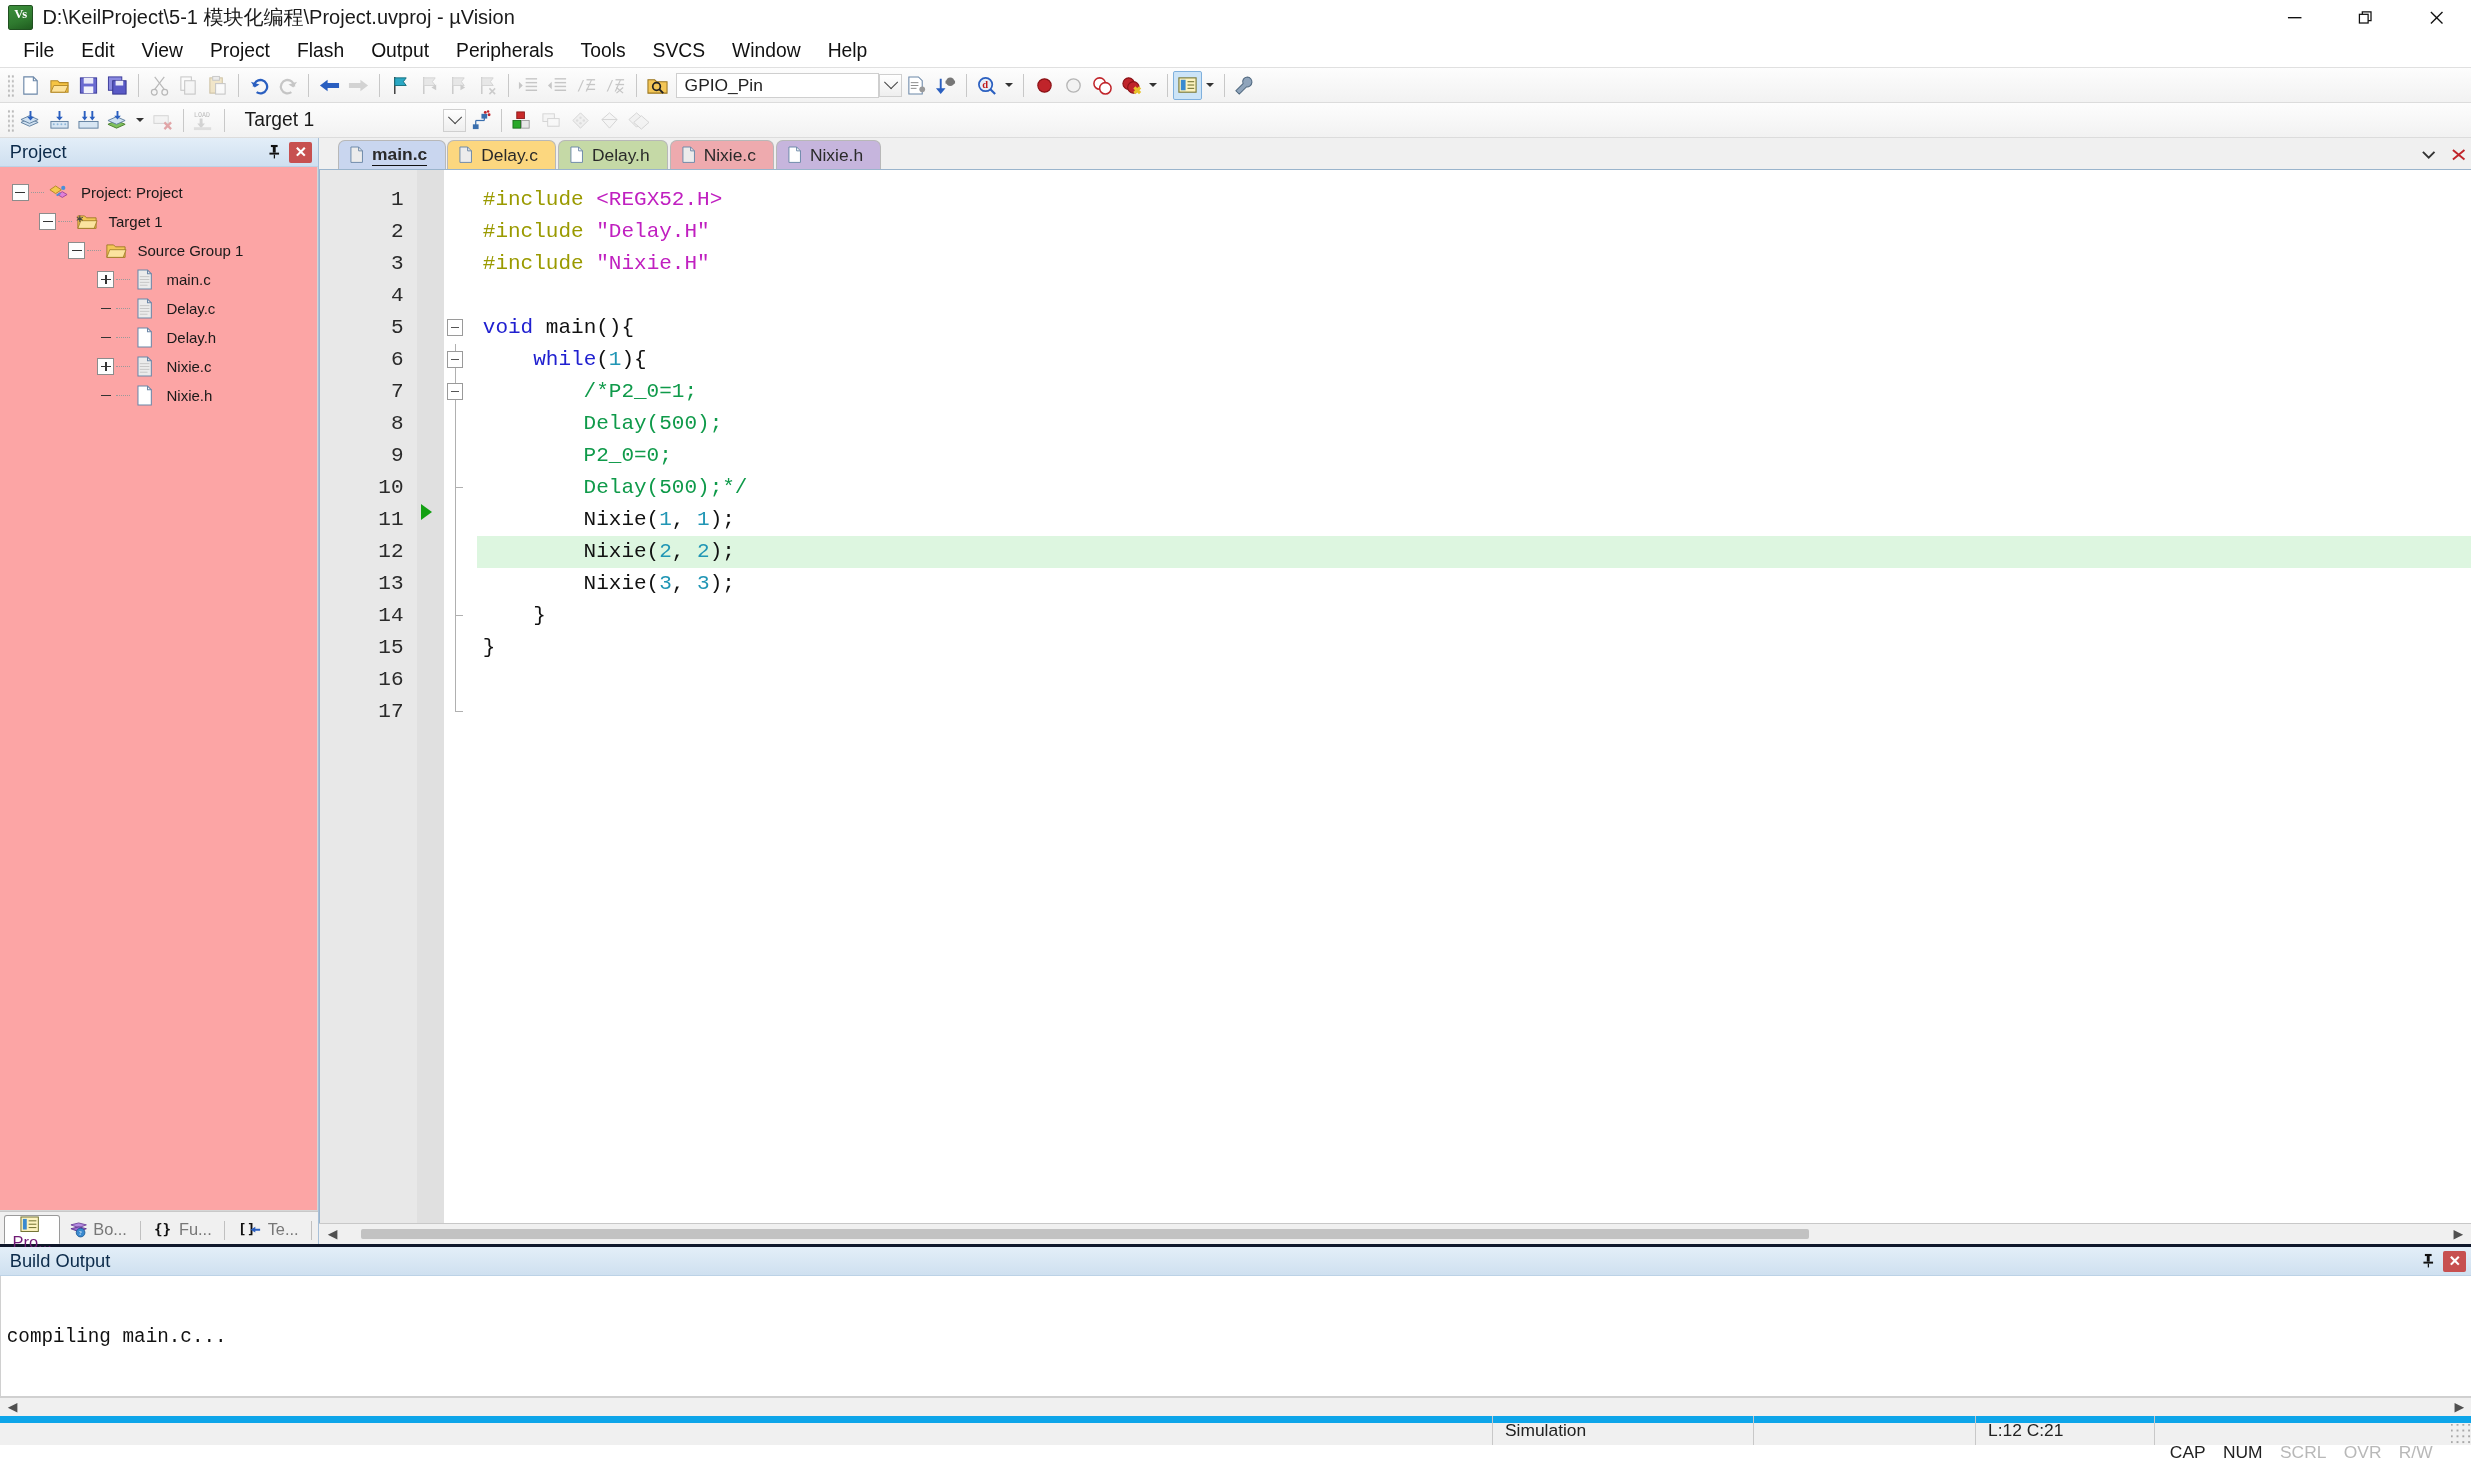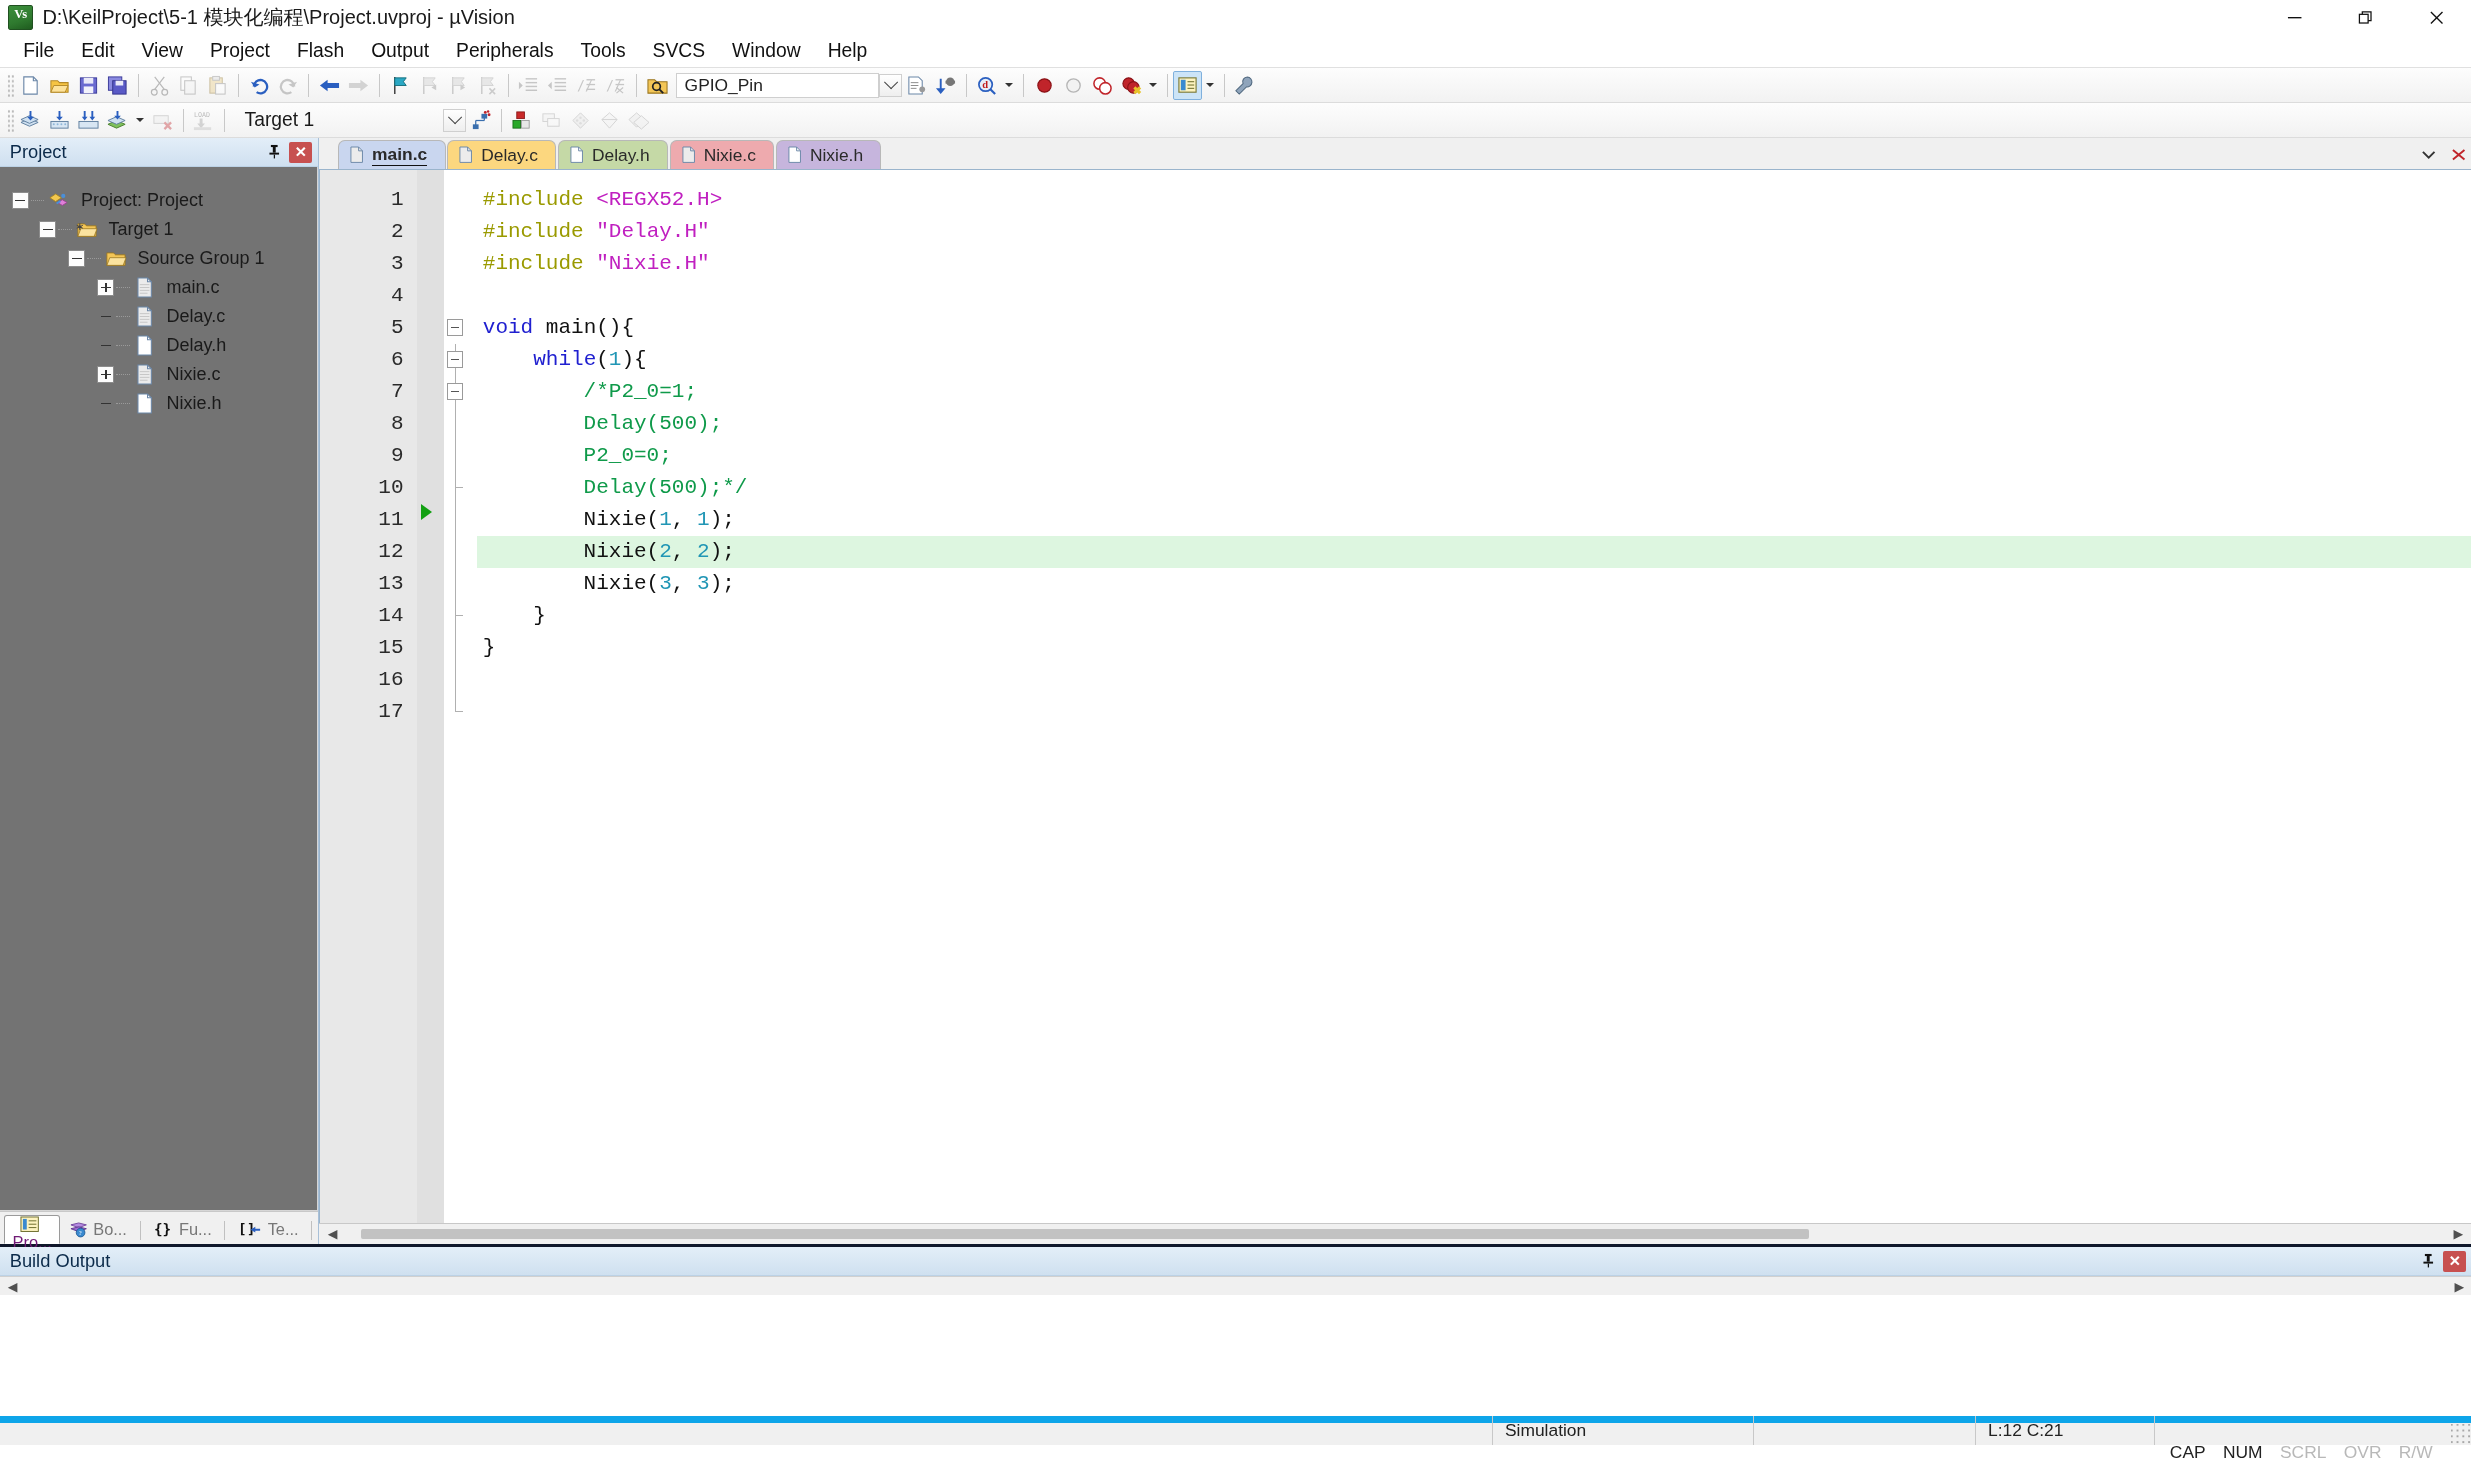--- a/index.html
+++ b/index.html
@@ -157,24 +157,24 @@
     width: 25px; height: 23px; margin-right: 2.9px;
     display: flex; align-items: center; justify-content: center;
     font-size: 15.4px; color: #222;
   }
   .panel-close {
     background: #c75050; color: #fff; font-weight: bold; border-radius: 1.9px;
     margin-right: 5.8px; width: 23px; height: 21px; font-size: 14.5px;
   }
   .tree {
     flex: 1; overflow: hidden;
-    padding-top: 19px;
-    font-size: 18px; color: #1a1a1a;
+    padding-top: 11px;
+    font-size: 15px; color: #1a1a1a;
     border: 1px solid #d6d6d6; border-top: none; border-left: none;
-    background: #737373;
+    background: #fca5a5;
     position: relative;
   }
   .tnode {
     display: flex; align-items: center;
     height: 29px; white-space: nowrap;
     cursor: default;
   }
   .texp {
     width: 17.4px; height: 17.4px; flex: none;
     border: 1px solid #8c8c8c; background: #fdfdfd;
@@ -1143,20 +1143,28 @@
     <div class="panel-pin">
       <svg width="14.5" height="15.4" viewBox="0 0 15 16">
           <rect x="4" y="1" width="7" height="2.2" fill="#111"></rect>
           <rect x="6" y="3" width="3" height="6" fill="#111"></rect>
           <rect x="2.5" y="9" width="10" height="2" fill="#111"></rect>
           <rect x="7" y="11" width="1.3" height="4" fill="#111"></rect>
         </svg>
     </div>
     <div class="panel-close">✕</div>
   </div>
+  <div class="build-body">
+    <div>compiling main.c...</div>
+    <div>linking...</div>
+    
+    
+    
+    
+  </div>
   <div class="build-scroll">
     <div class="hs-btn">◀</div>
     <div class="hs-track"></div>
     <div class="hs-btn">▶</div>
   </div>
 </div>
 
 <div class="statusbar">
   <div class="sb-left"></div>
   <div class="sb-cell" style="width:261px">Simulation</div>

